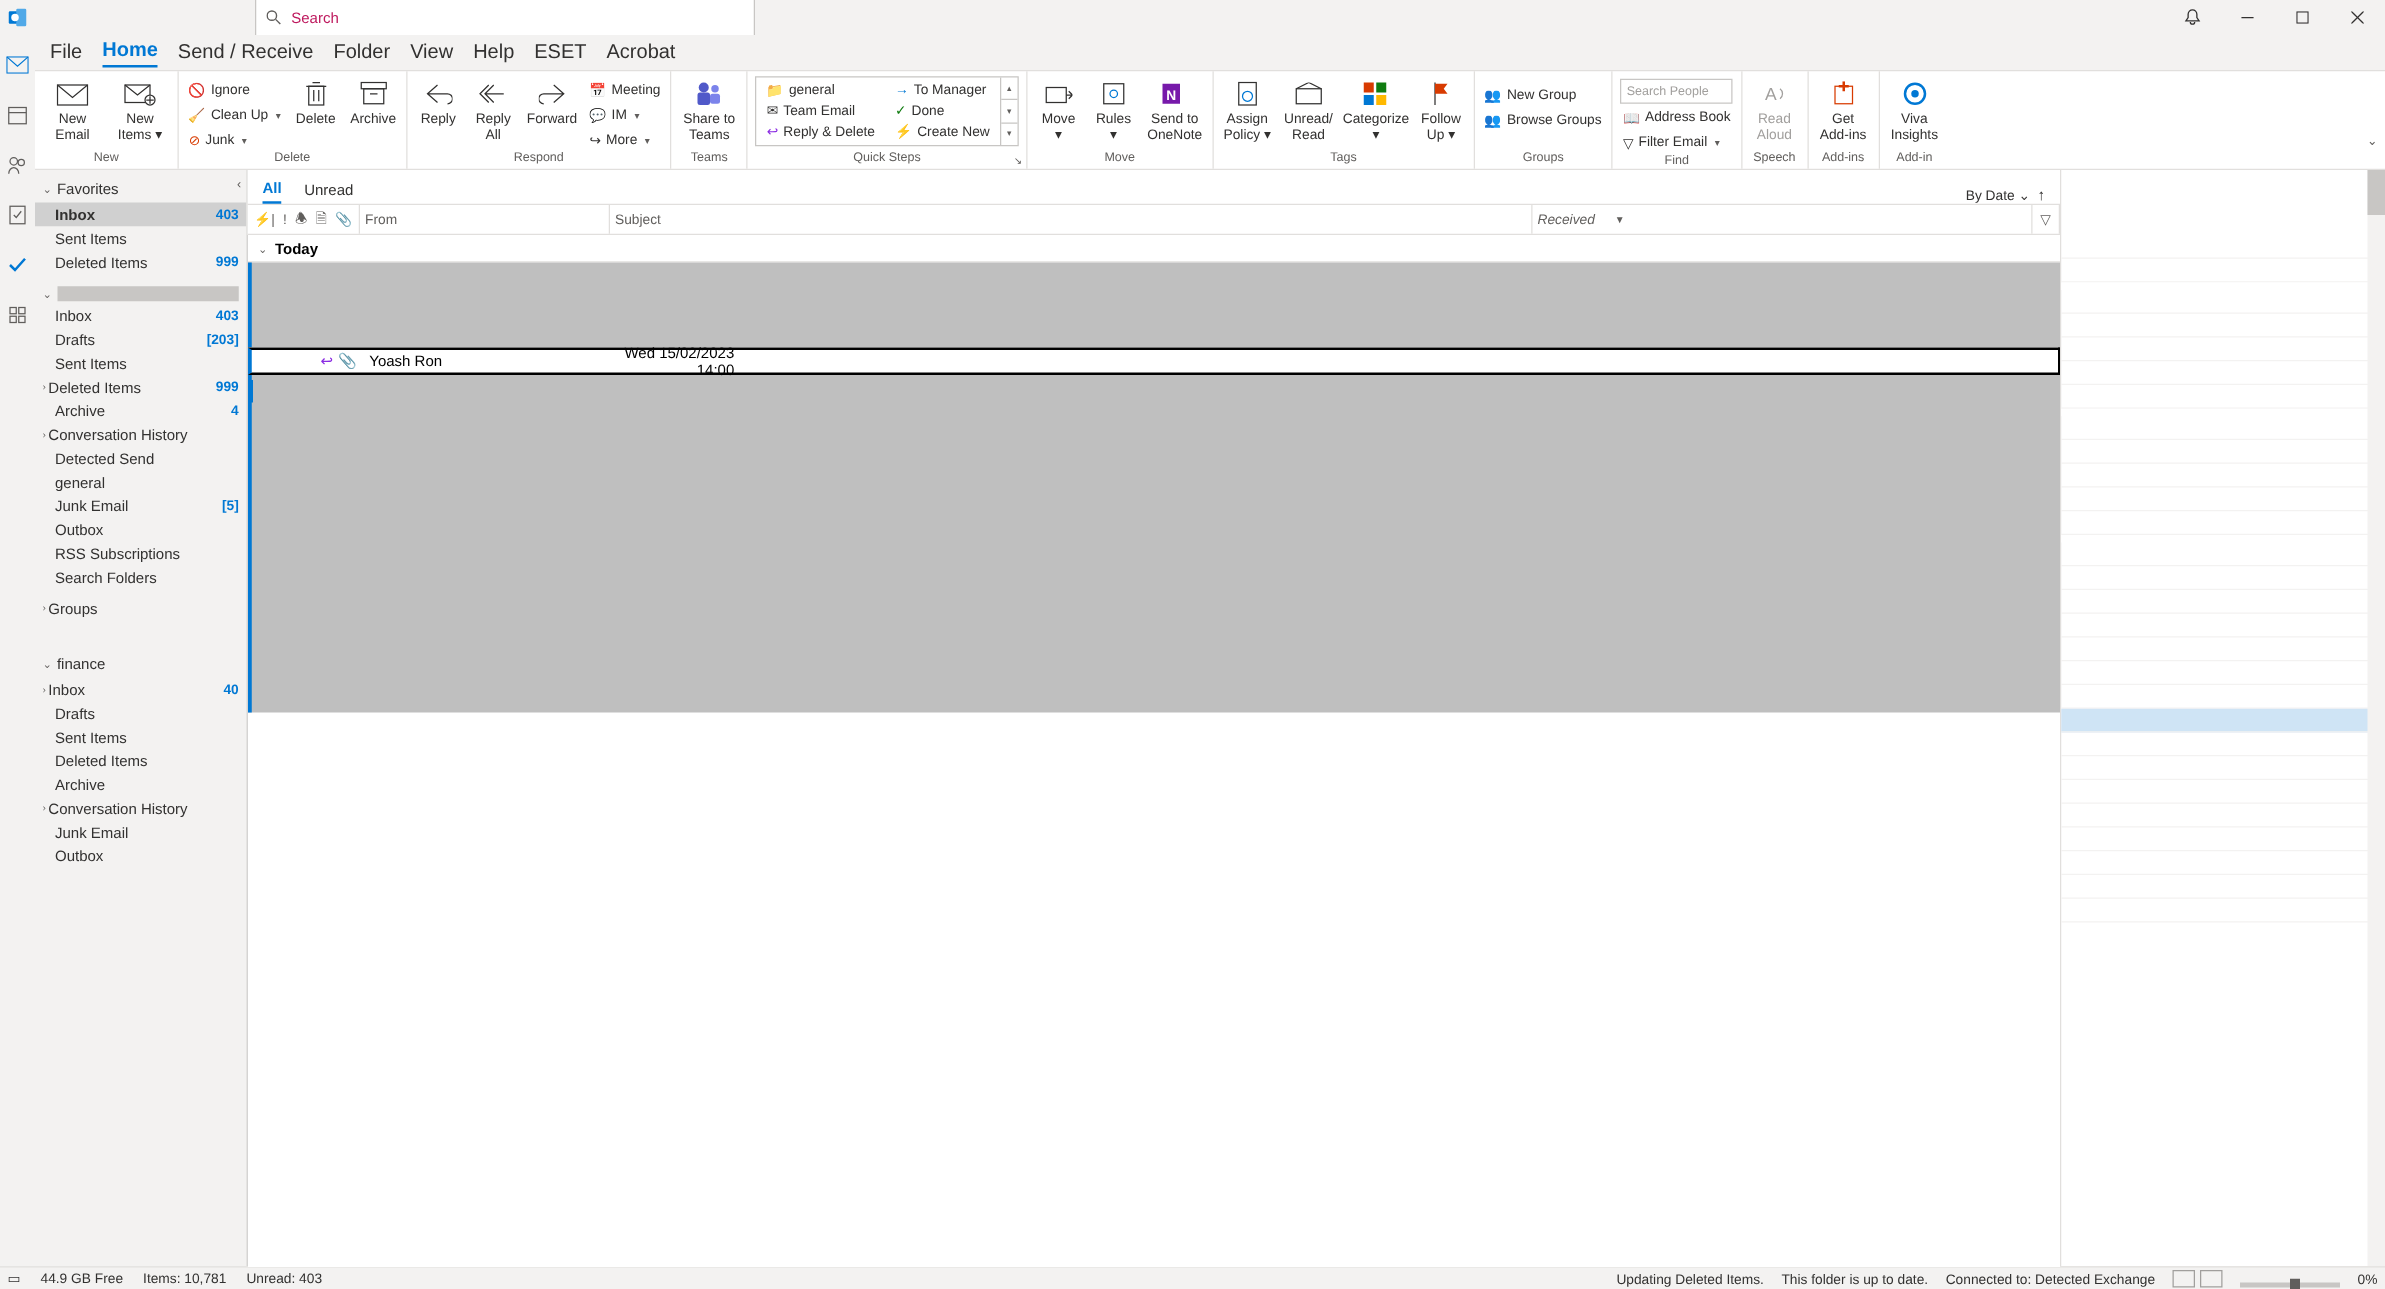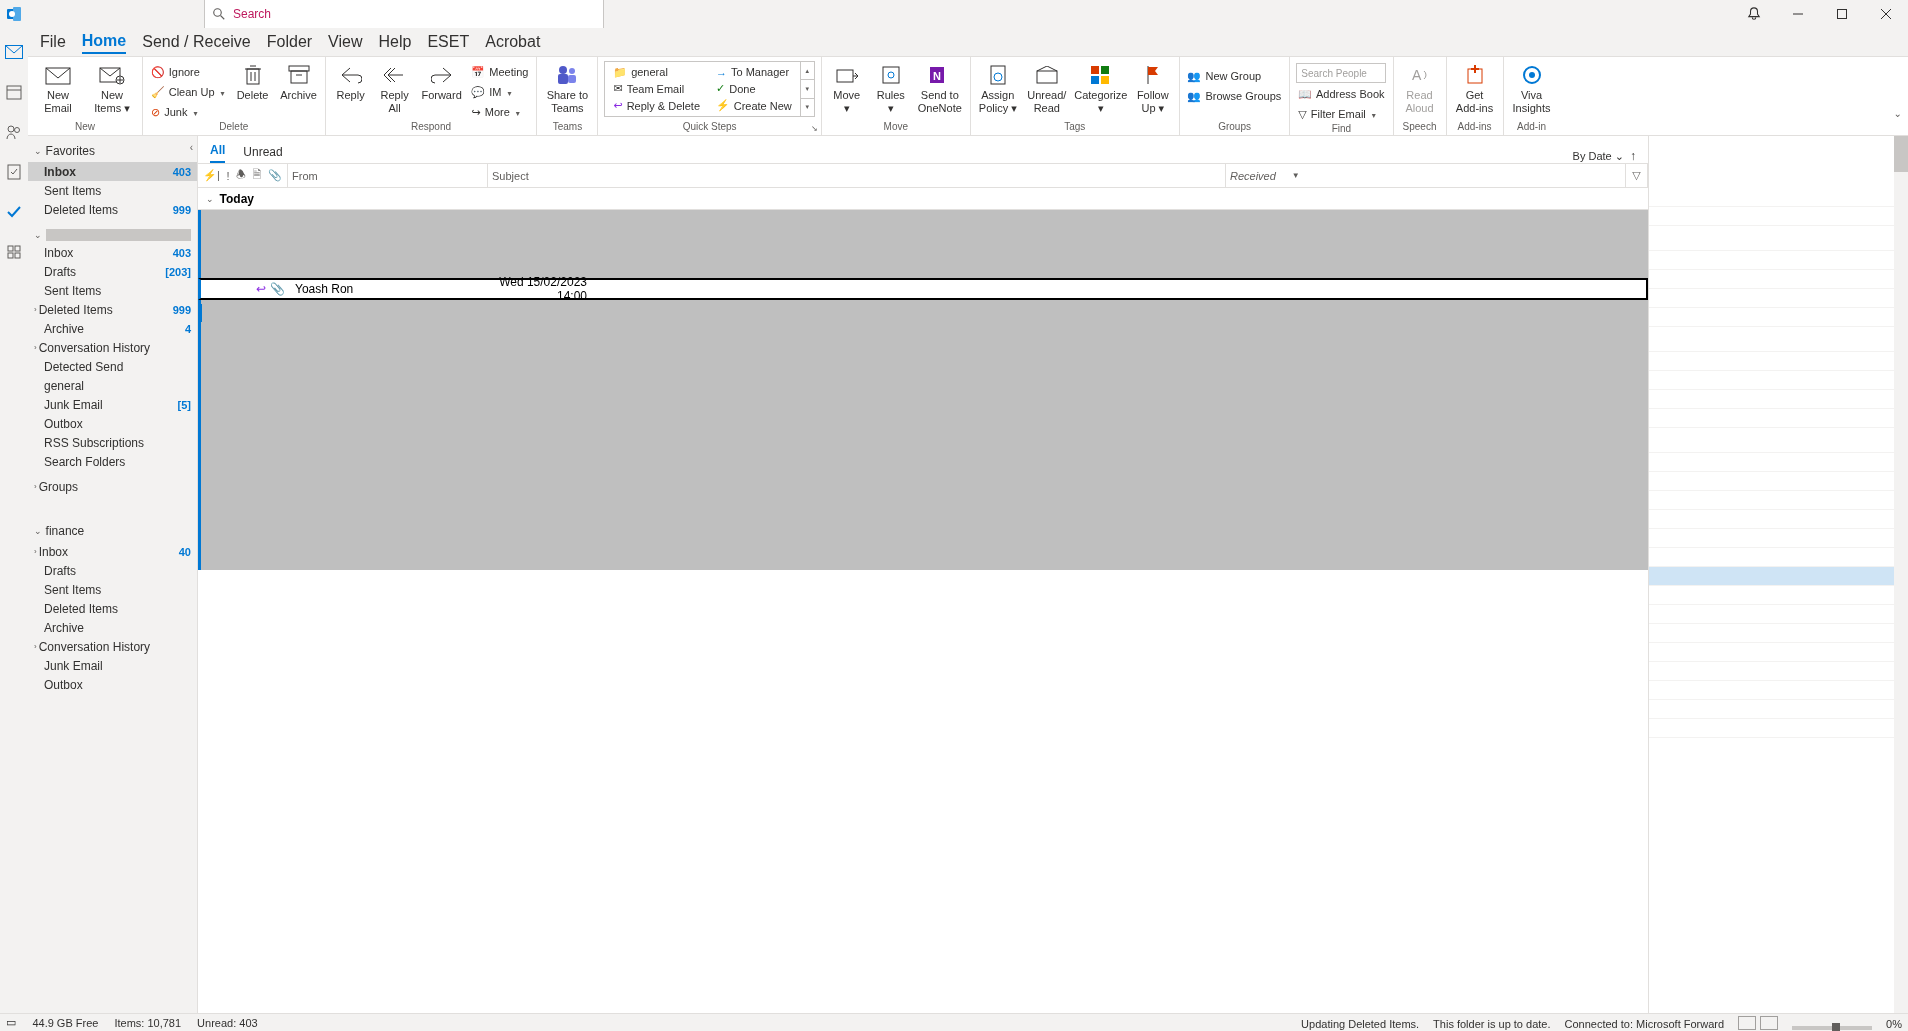--- a/index.html
+++ b/index.html
@@ -747,21 +747,21 @@
 </div>
 
 <div class="status-bar">
   <span>▭</span>
   <span>44.9 GB Free</span>
   <span>Items: 10,781</span>
   <span>Unread: 403</span>
   <div class="right">
     <span>Updating Deleted Items.</span>
     <span>This folder is up to date.</span>
-    <span>Connected to: Microsoft Forward</span>
+    <span>Connected to: Detected Exchange</span>
     <div class="view-btns">
         <div></div>
         <div></div>
       </div>
     <div class="zoom"></div>
     <span>0%</span>
   </div>
 </div>
 
 </body></html>

